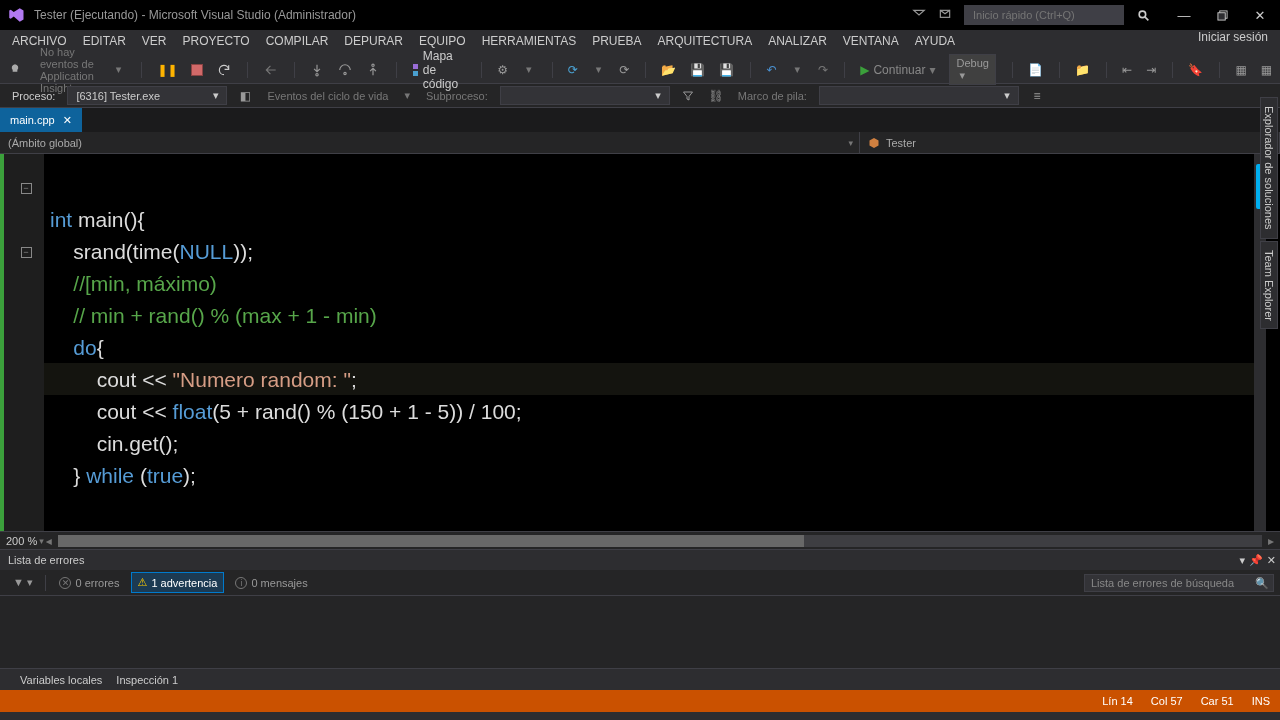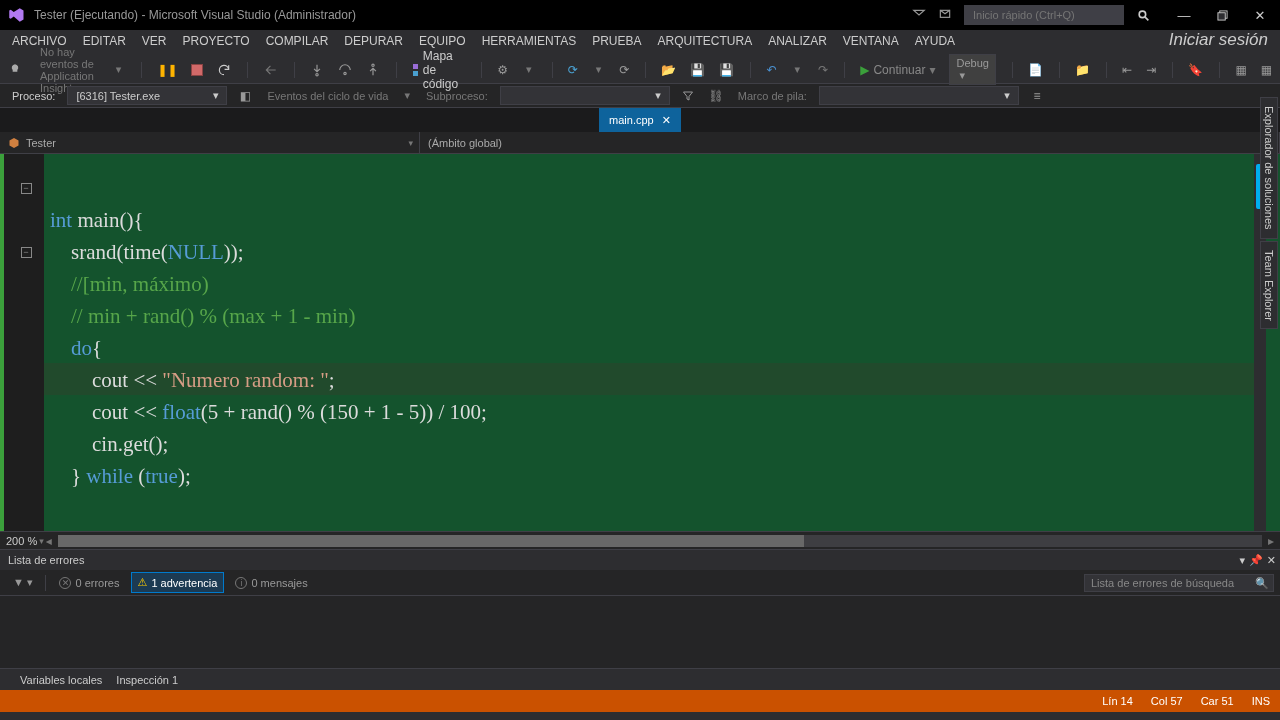--- a/index.html
+++ b/index.html
@@ -9,51 +9,51 @@
   .vs-logo { width:20px; height:20px; display:flex; align-items:center; justify-content:center; margin-right:8px; }
   .title-text { flex:1; color:#999; font-size:12px; }
   .title-right { display:flex; align-items:center; gap:12px; }
   .quick-launch { background:#3f3f46; color:#888; padding:3px 8px; width:160px; height:20px; font-size:11px; border:1px solid #3f3f46; }
   .title-icon { width:14px; height:14px; color:#999; cursor:pointer; display:flex; align-items:center; justify-content:center; }
   .win-btns { display:flex; gap:10px; margin-left:8px; }
   .win-btn { width:28px; height:20px; color:#ccc; display:flex; align-items:center; justify-content:center; cursor:pointer; font-size:13px; }
   
   .menubar { height:26px; background:#2d2d30; display:flex; align-items:flex-start; padding:0 4px; }
   .menu-item { padding:4px 8px; color:#ccc; cursor:pointer; font-size:12px; }
-  .signin { margin-left:auto; padding-right:8px; color:#ccc; cursor:pointer; font-size:17px;font-style:italic; }
+  .signin { margin-left:auto; padding-right:8px; color:#ccc; cursor:pointer; font-size:12px; }
   
   .toolbar { height:28px; background:#2d2d30; border-bottom:1px solid #3f3f46; display:flex; align-items:center; padding:0 8px; gap:14px; }
   .tool-btn { width:20px; height:20px; display:flex; align-items:center; justify-content:center; color:#999; cursor:pointer; }
   .tool-sep { width:1px; height:16px; background:#3f3f46; margin:0 2px; }
   .tool-text { color:#777; font-size:11px; padding:0 4px; }
   .tool-drop { color:#999; font-size:11px; padding:2px 6px; border:1px solid #3f3f46; background:#404040; }
   .pause-btn{ color:#ffb400; }
   .stop-btn{ width:12px;height:12px;background:#d16969;border:1px solid #8b4444; }
   .continue-btn{ display:flex;align-items:center;gap:4px;color:#888; }
   .codemap{ display:flex;align-items:center;gap:4px;color:#ccc; }
   
   .processbar { height:24px; background:#252526; display:flex; align-items:center; padding:0 8px; gap:8px; border-bottom:1px solid #3f3f46; }
   .procsel { background:#333337; border:1px solid #3f3f46; padding:2px 8px; color:#ccc; font-size:11px; min-width:160px; display:flex; justify-content:space-between; align-items:center; }
   
-  .doctabs { height:24px; background:#1b1b1c; display:flex; align-items:stretch; position:relative;justify-content:center; }
+  .doctabs { height:24px; background:#1b1b1c; display:flex; align-items:stretch; position:relative; }
   .doctab { display:flex; align-items:center; padding:0 10px; background:#0e639c; color:#fff; font-size:11px; gap:8px; }
   .doctab-close { cursor:pointer; }
   .doctab-drop { position:absolute; right:4px; top:4px; color:#999; cursor:pointer; }
   
   .navdrop { height:22px; background:#252526; display:flex; align-items:center; border-bottom:1px solid #3f3f46; }
   .navdrop-cell { flex:1; padding:0 8px; color:#aaa; font-size:11px; display:flex; align-items:center; gap:6px; border-right:1px solid #3f3f46; height:100%; cursor:pointer; position:relative; }
   .navdrop-cell::after { content:"▾"; position:absolute; right:6px; color:#777; font-size:9px; }
   .navdrop-cell.small{ flex:0 0 420px; }
   .cube-icon{ width:12px;height:12px; }
   
   .editor-wrap { position:relative; height:377px; background:#1e1e1e; display:flex; }
   .gutter { width:44px; background:#1e1e1e; border-left:4px solid #3ba03b; display:flex; flex-direction:column; align-items:flex-end; padding-top:18px; }
   .fold-line { width:36px; height:32px; display:flex; align-items:center; justify-content:center; }
   .fold-box { width:11px; height:11px; border:1px solid #888; color:#888; font-size:9px; display:flex; align-items:center; justify-content:center; cursor:pointer; line-height:1; }
-  .code { flex:1; background:#14532d; font-family:Liberation Serif, serif; font-size:21px; line-height:32px; padding-top:18px; color:#dcdcdc; white-space:pre; overflow:hidden; }
+  .code { flex:1; background:#000000; font-family:Liberation Sans, sans-serif; font-size:21px; line-height:32px; padding-top:18px; color:#dcdcdc; white-space:pre; overflow:hidden; }
   .highlight-line{ position:absolute; left:44px; right:26px; top:209px; height:32px; background:#3a3a2a; opacity:.35; }
   .code-inner{ position:relative; z-index:1; padding-left:6px; }
   .kw{ color:#569cd6; } .cm{ color:#57a64a; } .str{ color:#d69d85; }
   .btrue{ color:#569cd6;}
   .editor-scroll-v { position:absolute; right:14px; top:0; bottom:0; width:12px; background:#2d2d30; }
   .editor-scroll-v .thumb{ position:absolute; top:10px; height:45px; left:2px; right:2px; background:#00aeef; border-radius:2px; }
   .editor-toggle { position:absolute; right:0; top:4px; width:14px; height:14px; color:#888; }
   .zoom-hbar{ height:18px; background:#252526; display:flex; align-items:center; padding:0 6px; gap:2px; border-top:1px solid #3f3f46; }
   .zoom-val{ color:#ccc; font-size:11px; }
   .hscroll{ flex:1; height:12px; background:#3e3e42; position:relative; margin:0 4px; }
@@ -259,29 +259,29 @@
 
 <div class="doctabs">
   <div class="doctab">
     <span>main.cpp</span>
     <span class="doctab-close">✕</span>
   </div>
   <div class="doctab-drop">▾</div>
 </div>
 
 <div class="navdrop">
+  <div class="navdrop-cell">
+      <span>(Ámbito global)</span>
+    </div>
   <div class="navdrop-cell small">
     <svg class="cube-icon" viewBox="0 0 24 24">
         <path fill="#d08040" d="M12 2l9 5v10l-9 5-9-5V7z"></path>
       </svg>
     <span>Tester</span>
   </div>
-  <div class="navdrop-cell">
-      <span>(Ámbito global)</span>
-    </div>
 </div>
 
 <div class="editor-wrap">
   <div class="gutter">
     <div class="fold-line">
         <div class="fold-box">−</div>
       </div>
     <div class="fold-line"></div>
     <div class="fold-line">
         <div class="fold-box">−</div>

